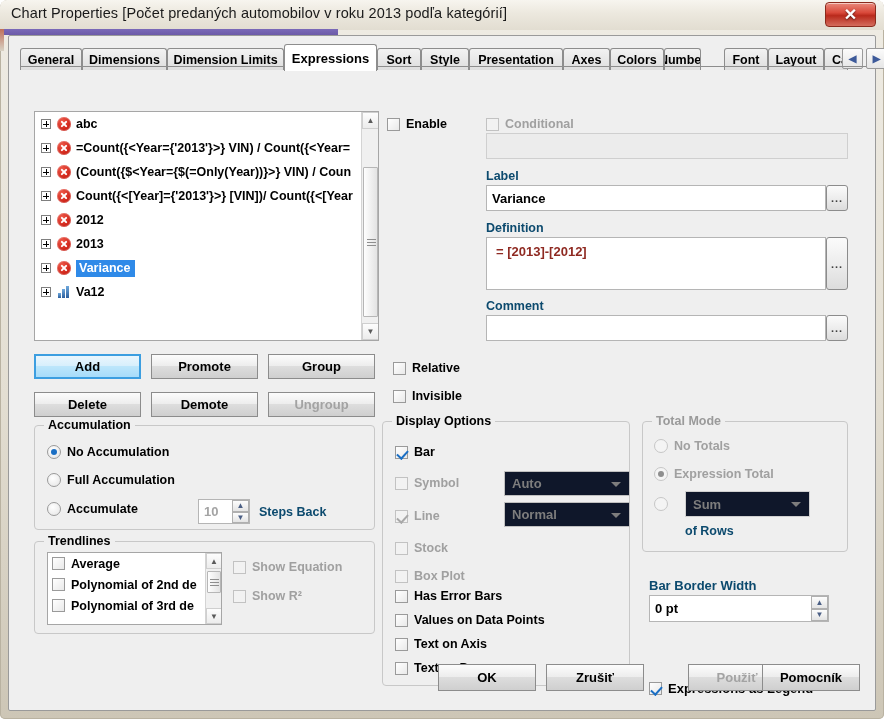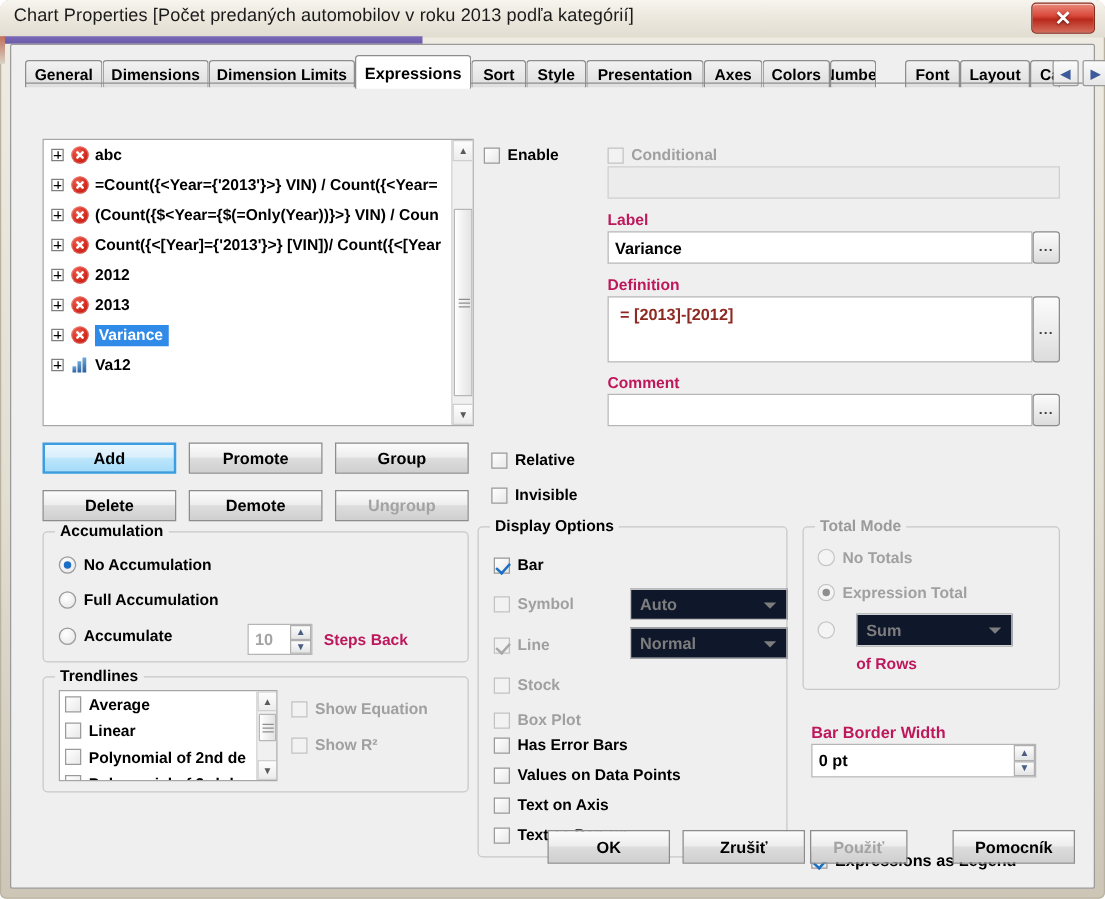--- a/index.html
+++ b/index.html
@@ -243,21 +243,21 @@
   .txtin.ro { background:#ececec; border-color:#cfcfcf; }
 
   .ellbtn {
     position:absolute;
     background: linear-gradient(180deg,#fbfbfb 0%, #ededed 50%, #dcdcdc 100%);
     border:1px solid #8c8c8c; border-radius:3px;
     display:flex; align-items:center; justify-content:center;
     font-size:11px; color:#404040; cursor:pointer; letter-spacing:1px;
   }
 
-  .lbl { position:absolute; font-size:12.5px; color:#be185d; white-space:nowrap; }
+  .lbl { position:absolute; font-size:12.5px; color:#0c4a6e; white-space:nowrap; }
 
   .combo {
     position:absolute; background:#0f172a; border:1px solid #c0c0c0;
     display:flex; align-items:center; font-size:13px; color:#7d7d7d;
     padding-left:7px; cursor:pointer;
   }
   .combo .arw {
     position:absolute; right:8px; top:50%; margin-top:-2px;
     width:0;height:0;border-left:5px solid transparent;border-right:5px solid transparent;
     border-top:5px solid #7d7d7d;
@@ -425,26 +425,20 @@
     <div class="lrow">
       <span class="chk" style="position:relative;">
           <span class="box"></span>
         </span>
       <span>Average</span>
     </div>
     <div class="lrow">
       <span class="chk" style="position:relative;">
           <span class="box"></span>
         </span>
-      <span>Linear</span>
-    </div>
-    <div class="lrow">
-      <span class="chk" style="position:relative;">
-          <span class="box"></span>
-        </span>
       <span>Polynomial of 2nd de</span>
     </div>
     <div class="lrow">
       <span class="chk" style="position:relative;">
           <span class="box"></span>
         </span>
       <span>Polynomial of 3rd de</span>
     </div>
     <div class="vscroll" style="width:16px;">
       <div class="vsb-btn vsb-up" style="width:16px;height:16px;">▲</div>
@@ -577,17 +571,17 @@
     </div>
   </div>
   <div class="chk checked" style="left:640px;top:601px;font-size:13px;margin-top:44px;">
     <span class="box"></span>
     <span>Expressions as Legend</span>
   </div>
 
   <div id="bottombar">
     <div class="btn" style="left:429px;top:12px;width:98px;height:27px;">OK</div>
     <div class="btn" style="left:537px;top:12px;width:98px;height:27px;">Zrušiť</div>
-    <div class="btn disabled" style="left:639px;top:12px;width:78px;height:27px;">Použiť</div>
+    <div class="btn disabled" style="left:679px;top:12px;width:98px;height:27px;">Použiť</div>
     <div class="btn" style="left:753px;top:12px;width:98px;height:27px;">Pomocník</div>
   </div>
 
 </div>
 
 </body></html>

